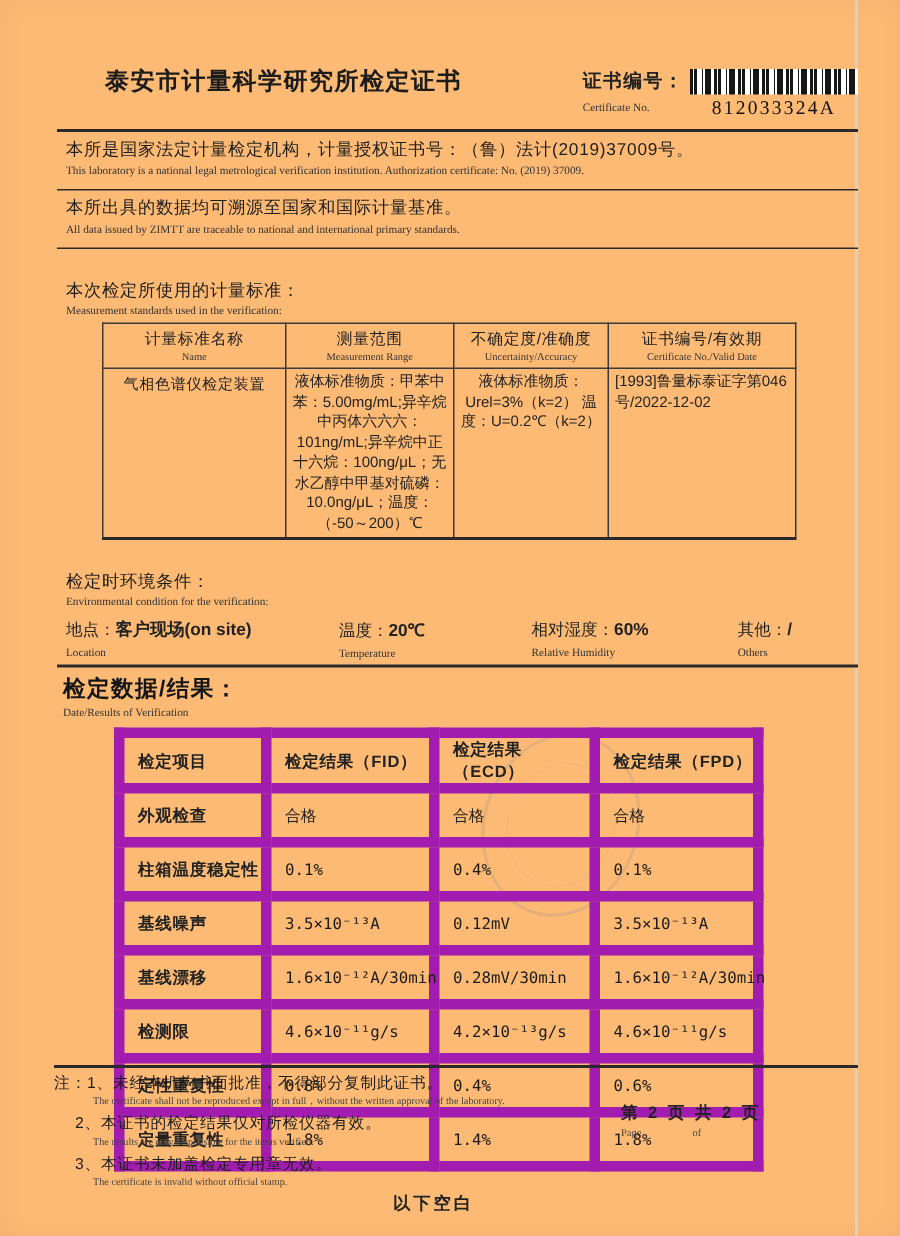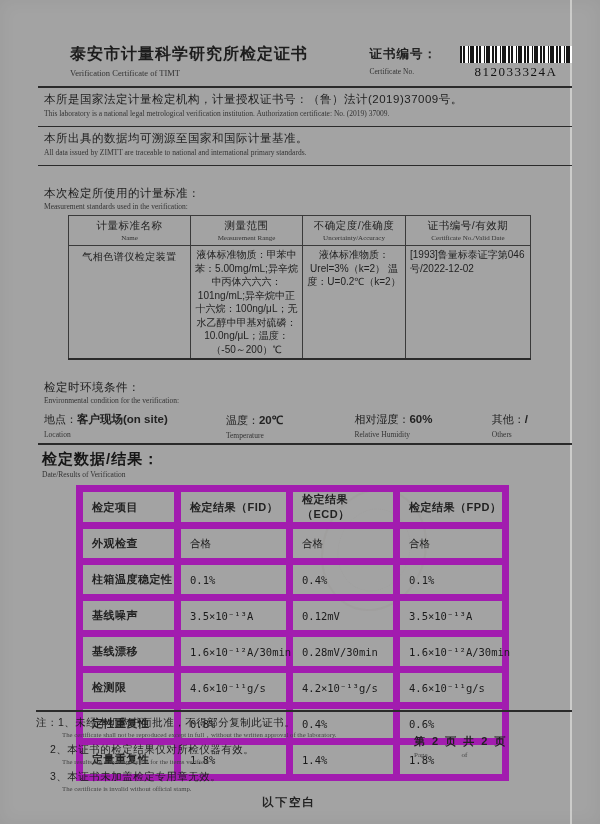--- a/index.html
+++ b/index.html
@@ -1,27 +1,27 @@
 <!DOCTYPE html>
 <html><head>
 <meta charset="utf-8">
 <style>
   html,body{margin:0;padding:0;}
   body{background:#e9e9e7;font-family:"Liberation Sans",sans-serif;}
-  .page{position:relative;width:600px;height:824px;margin:0 auto;background:#a3a3a3;
+  .page{position:relative;width:600px;height:824px;margin:0 auto;background:#fdba74;
         color:#222;overflow:hidden;box-shadow:inset 0 0 18px rgba(0,0,0,0.05);}
   .scan-edge{position:absolute;top:0;bottom:0;left:570px;width:2px;
              background:#d6d6d3;opacity:.8;}
   .content{position:absolute;left:38px;right:28px;top:0;}
 
   
   .cert-header{display:flex;justify-content:space-between;align-items:flex-start;margin-top:44px;}
   .title{font-size:16px;font-weight:bold;letter-spacing:1px;color:#1c1c1c;margin-left:32px;}
   .subtitle{font-family:"Liberation Serif",serif;font-size:8.5px;color:#333;margin:3px 0 0 32px;}
-  .h-right{display:flex;align-items:flex-start;gap:23px;margin-top:2px;}
+  .h-right{display:flex;align-items:flex-start;gap:4px;margin-top:2px;}
   .certno-label{font-size:12.5px;font-weight:bold;letter-spacing:1px;}
   .certno-label-en{font-family:"Liberation Serif",serif;font-size:7.5px;color:#333;margin-top:4px;}
   .code-col{display:flex;flex-direction:column;align-items:center;}
   .barcode{width:112px;height:17px;background:
      repeating-linear-gradient(90deg,#161616 0 2px,#fff 2px 3px,#161616 3px 5px,#fff 5px 8px,
        #161616 8px 9px,#fff 9px 10px,#161616 10px 14px,#fff 14px 16px);}
   .certno-value{font-family:"Liberation Serif",serif;font-size:13px;letter-spacing:1.5px;color:#111;margin-top:1px;}
 
   .rule{border:0;border-top:2px solid #2a2a2a;margin:6px 0 0 0;}
   .rule.mid{border-top-width:1.5px;}
@@ -95,21 +95,20 @@
 
 <div class="page">
   <div class="scan-edge"></div>
   <div class="stamp"></div>
 
   <div class="content">
 
     <div class="cert-header">
       <div class="h-left">
         <div class="title">泰安市计量科学研究所检定证书</div>
-        <div class="subtitle">Verification Certificate of TIMT</div>
       </div>
       <div class="h-right">
         <div class="label-col">
           <div class="certno-label">证书编号：</div>
           <div class="certno-label-en">Certificate No.</div>
         </div>
         <div class="code-col">
           <div class="barcode"></div>
           <div class="certno-value">812033324A</div>
         </div>

